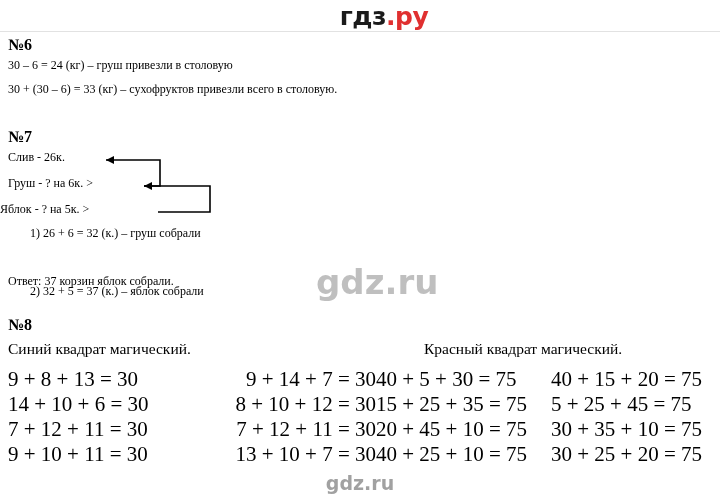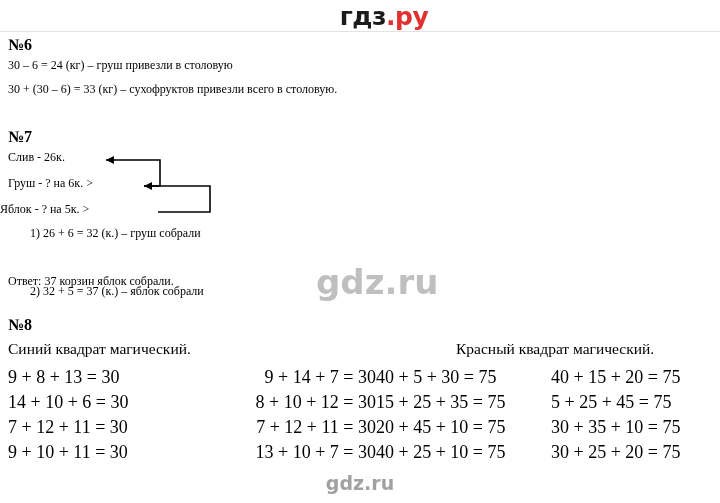--- a/index.html
+++ b/index.html
@@ -106,35 +106,35 @@
     position: absolute;
     top: 140px;
     left: 100px;
     width: 130px;
     height: 80px;
   }
 
   
   #t8-head { top: 316px; }
   #t8-sub-left  { top: 340px; left: 8px;  font-size: 15.5px; text-align: center; }
-  #t8-sub-right { top: 340px; left: 424px; font-size: 15.5px; margin-left: 32px; }
+  #t8-sub-right { top: 340px; left: 424px; font-size: 15.5px; }
 
   .grid {
     position: absolute;
     top: 367px;
     left: 8px;
     width: 706px;
   }
   .grid-row {
     display: flex;
     height: 25px;
     align-items: flex-start;
   }
   .cell {
-    font-size: 18px;
+    font-size: 21px;
     white-space: nowrap;
   }
   .c1 { width: 184px; }
   .c2 { width: 184px; text-align: right; }
   .c3 { width: 175px; }
   .c4 { width: 163px; }
 </style>
 </head>
 <body>
 

